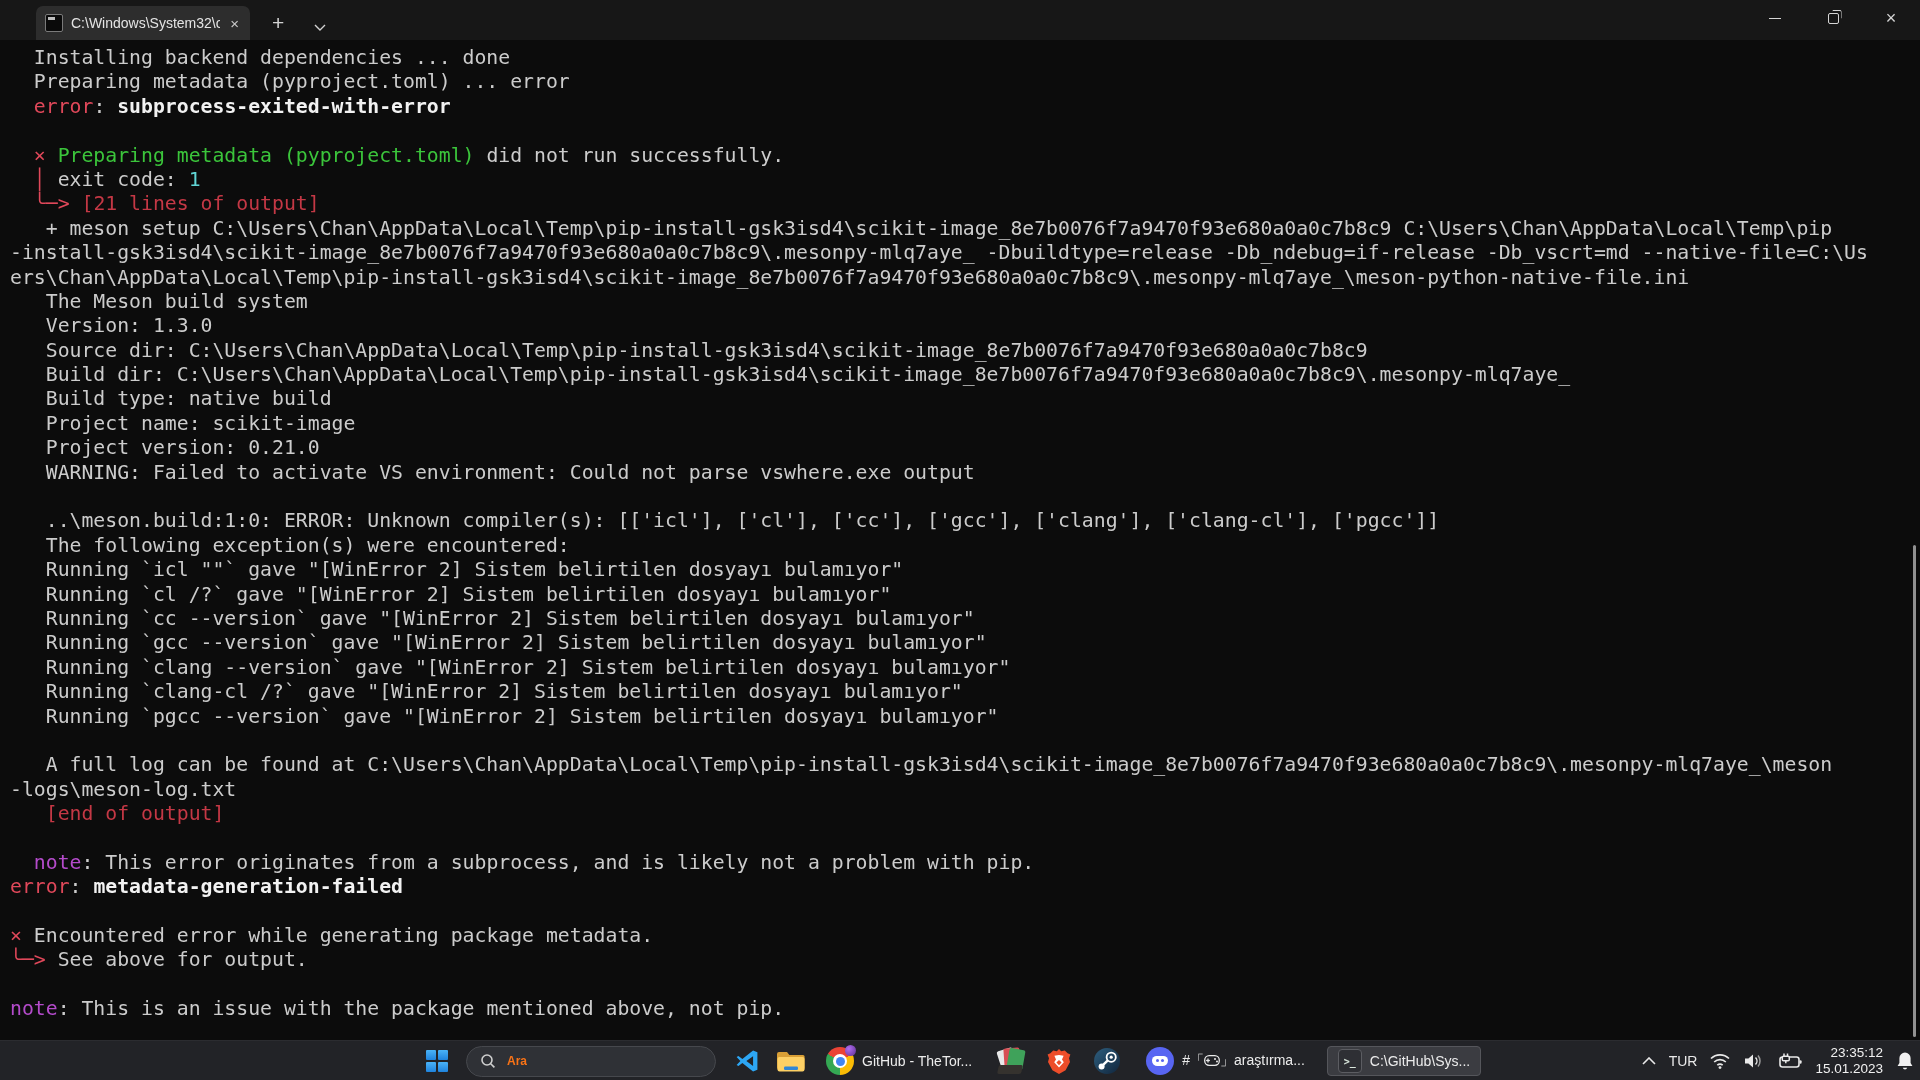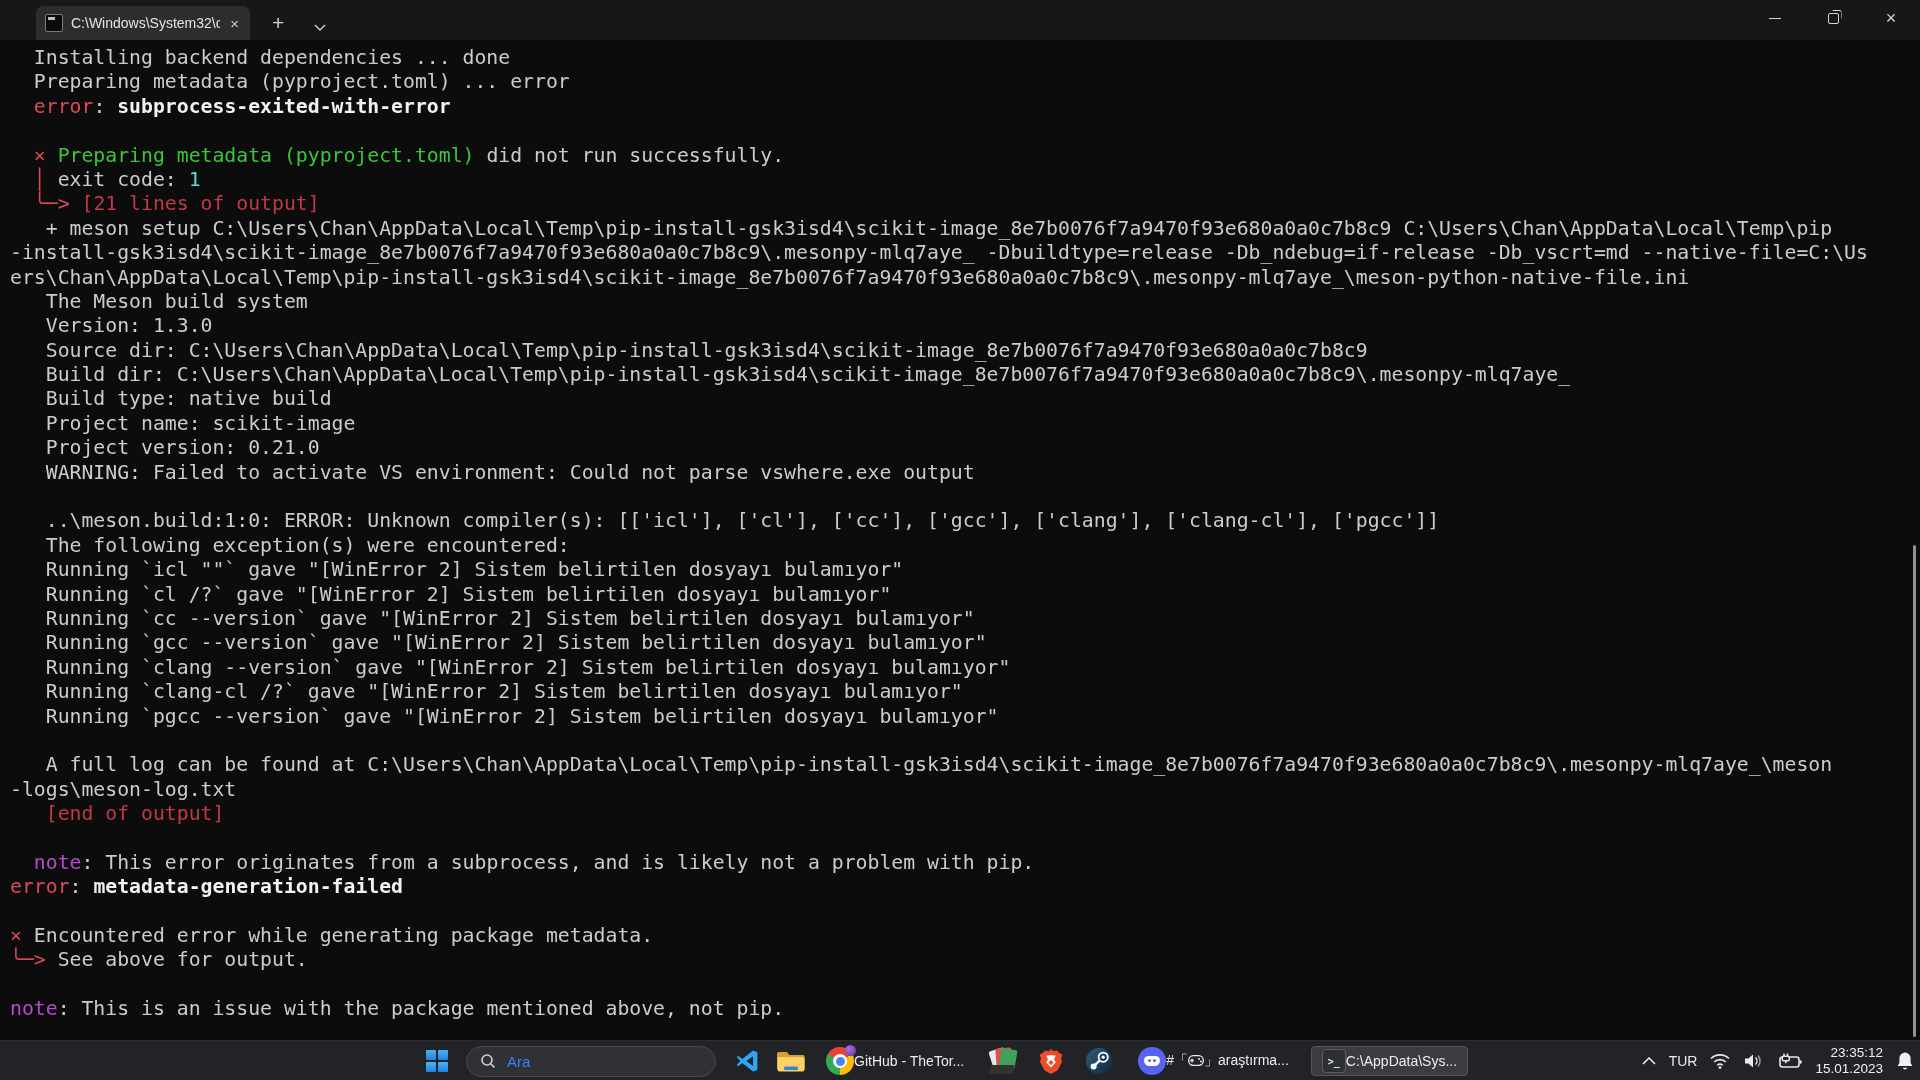--- a/index.html
+++ b/index.html
@@ -30,31 +30,31 @@
   .scroll-thumb{position:absolute;right:4px;top:545px;width:3px;height:492px;background:#919191;border-radius:2px;}
   
   .taskbar{position:absolute;left:0;top:1040px;width:1920px;height:40px;background:#222327;
     border-top:1px solid #2b2c30;box-sizing:border-box;}
   .tb-apps{position:absolute;left:424px;top:0;height:40px;display:flex;align-items:center;}
   .start-btn{width:26px;height:26px;display:flex;align-items:center;justify-content:center;}
   .win-logo{width:22px;height:22px;display:grid;grid-template-columns:10px 10px;grid-template-rows:10px 10px;gap:2px;}
   .win-logo span{background:linear-gradient(180deg,#4ab3f7,#1f83dd);border-radius:1px;}
   .search{margin-left:16px;width:250px;height:31px;border-radius:17px;background:#2f3136;
     border:1px solid #46484d;display:flex;align-items:center;padding:0 13px;gap:11px;box-sizing:border-box;}
-  .search-label{color:#3b82f6;font-size:15px;}
+  .search-label{color:#f97316;font-size:12px;font-weight:bold;}
   .tb-ic{display:flex;align-items:center;justify-content:center;width:30px;height:32px;}
   .chrome-icon{width:28px;height:28px;border-radius:50%;position:relative;
     background:conic-gradient(from -60deg,#ea4335 0deg 120deg,#fbbc05 120deg 240deg,#34a853 240deg 360deg);}
   .chrome-icon::before{content:"";position:absolute;left:7px;top:7px;width:14px;height:14px;border-radius:50%;
     background:#fff;}
   .chrome-icon::after{content:"";position:absolute;left:9.5px;top:9.5px;width:9px;height:9px;border-radius:50%;
     background:#4285f4;}
   .chrome-badge{position:absolute;right:-2px;top:-2px;width:11px;height:11px;border-radius:50%;
     background:radial-gradient(circle at 35% 35%,#b06df0,#5d2f8f);z-index:2;}
-  .tb-win{display:flex;align-items:center;color:#ececec;font-size:14px;padding:3px 8px;border-radius:4px;}
+  .tb-win{display:flex;align-items:center;gap:8px;color:#ececec;font-size:14px;padding:3px 8px;border-radius:4px;}
   .tb-win.active{background:#3b3c41;border:1px solid #55565b;padding:2px 10px;}
   .gallery-icon{width:26px;height:26px;position:relative;}
   .gallery-icon .card{position:absolute;width:16px;height:20px;border-radius:2px;}
   .gallery-icon .c1{left:1px;top:1px;background:#e8e8e8;transform:rotate(-18deg);}
   .gallery-icon .c2{left:6px;top:0;background:#d94f55;transform:rotate(-4deg);}
   .gallery-icon .c3{left:10px;top:1px;background:#3fa25a;transform:rotate(10deg);}
   .gallery-icon .base{position:absolute;left:0;bottom:0;width:24px;height:9px;background:#35322e;
     border-radius:2px;transform:skewX(-12deg);}
   .discord-icon{width:28px;height:28px;border-radius:50%;background:#5865f2;position:relative;}
   .discord-icon::before{content:"";position:absolute;left:6px;top:9px;width:16px;height:10px;background:#fff;
@@ -179,21 +179,21 @@
             <rect x="0.7" y="0.7" width="14.6" height="9.6" rx="4.5" fill="none" stroke="#eaeaea" stroke-width="1.3"></rect>
             <line x1="4" y1="3.6" x2="4" y2="7.4" stroke="#eaeaea" stroke-width="1.3"></line>
             <line x1="2.1" y1="5.5" x2="5.9" y2="5.5" stroke="#eaeaea" stroke-width="1.3"></line>
             <circle cx="11" cy="4" r="1" fill="#eaeaea"></circle>
             <circle cx="13" cy="6.4" r="1" fill="#eaeaea"></circle>
           </svg><span>」araştırma...</span></span>
     </div>
 
     <div class="tb-win active" style="margin-left:14px">
       <span class="term-ic">&gt;_</span>
-      <span>C:\AppData\Sys...</span>
+      <span>C:\GitHub\Sys...</span>
     </div>
   </div>
 
   <div class="tb-tray">
     <div>
       <svg width="14" height="8" viewBox="0 0 14 8">
         <polyline points="1,7 7,1 13,7" fill="none" stroke="#e9e9e9" stroke-width="1.6"></polyline>
       </svg>
     </div>
     <div class="tray-lang">TUR</div>

